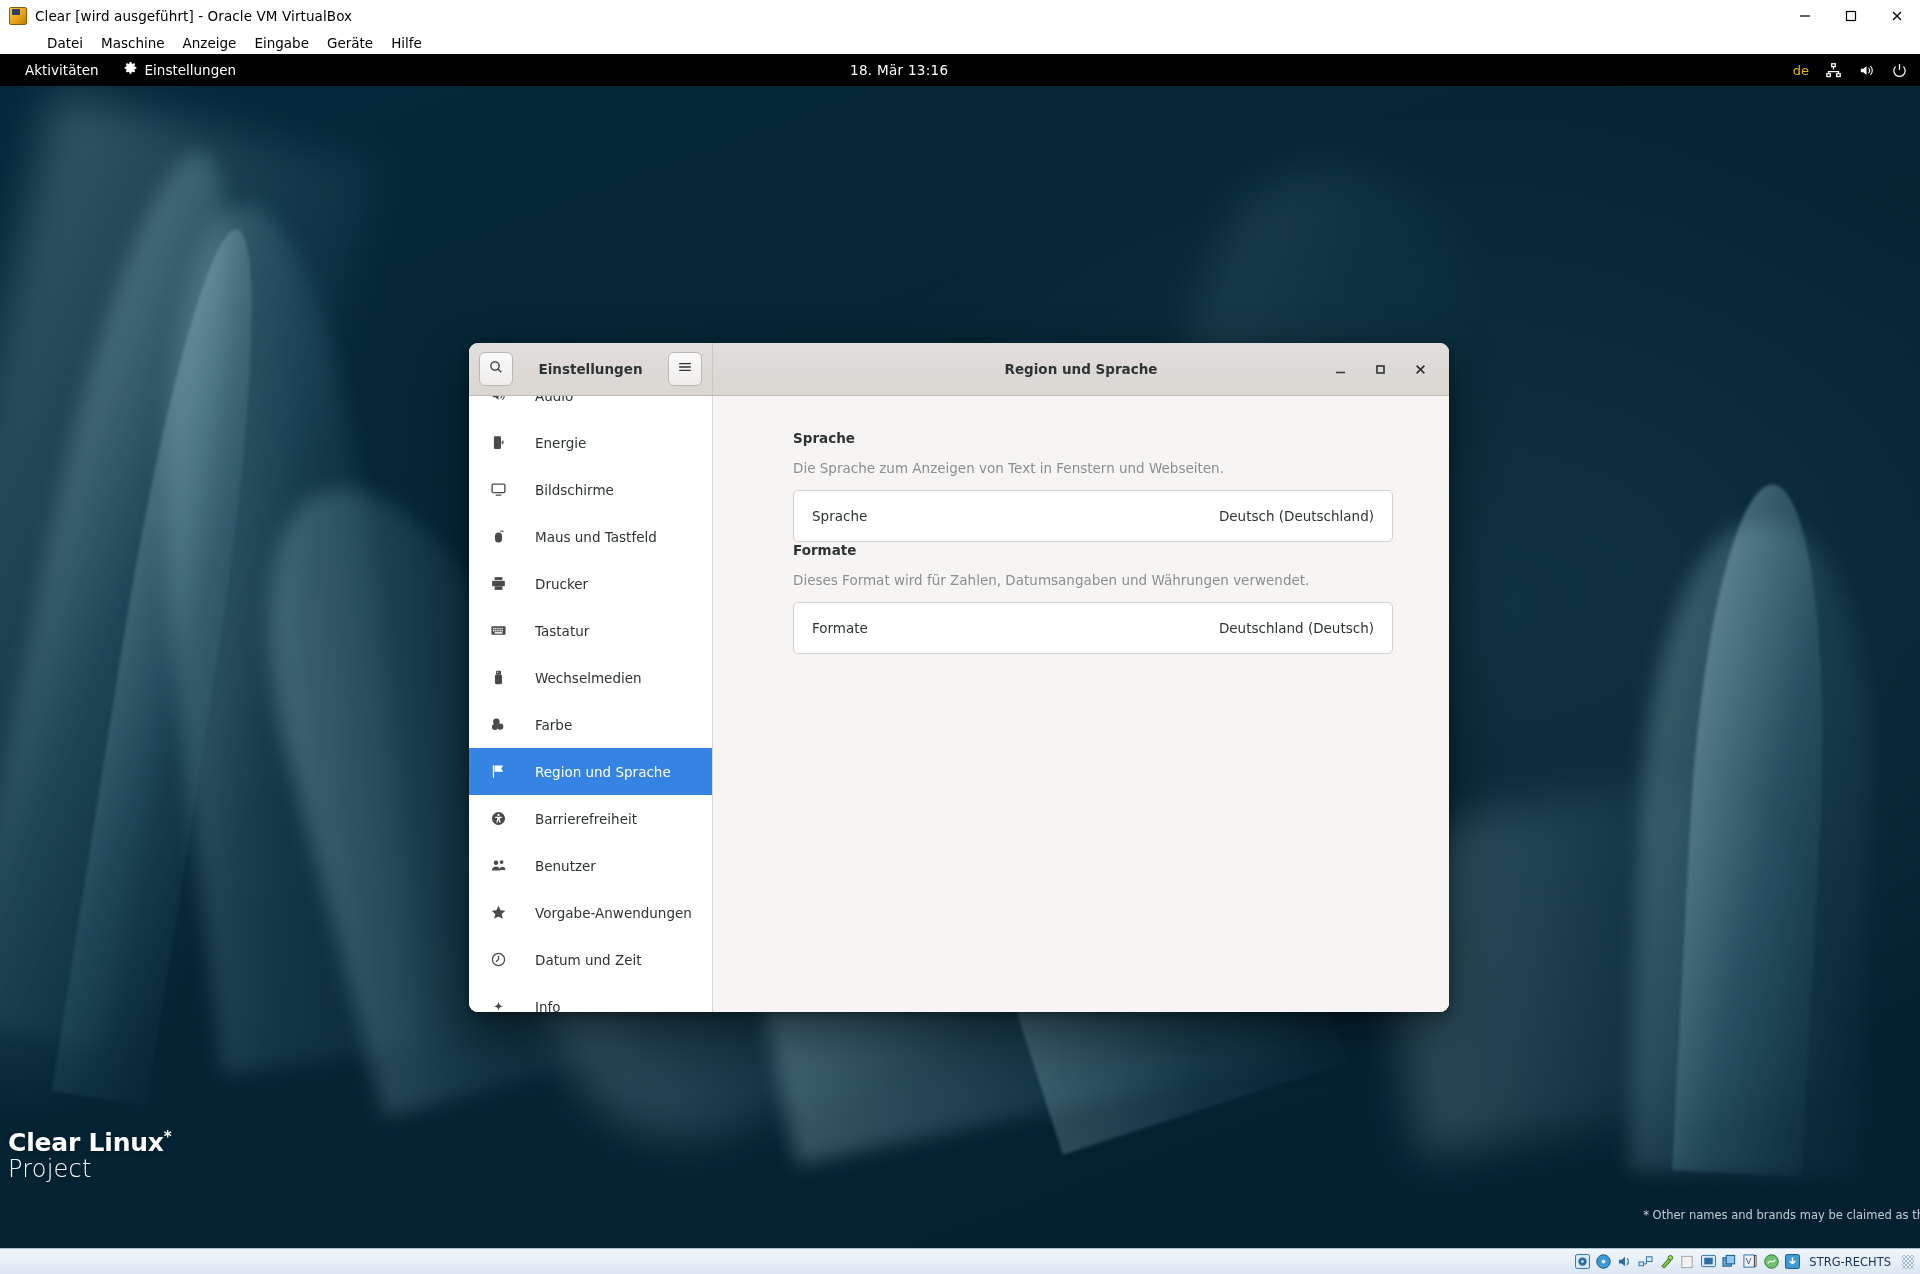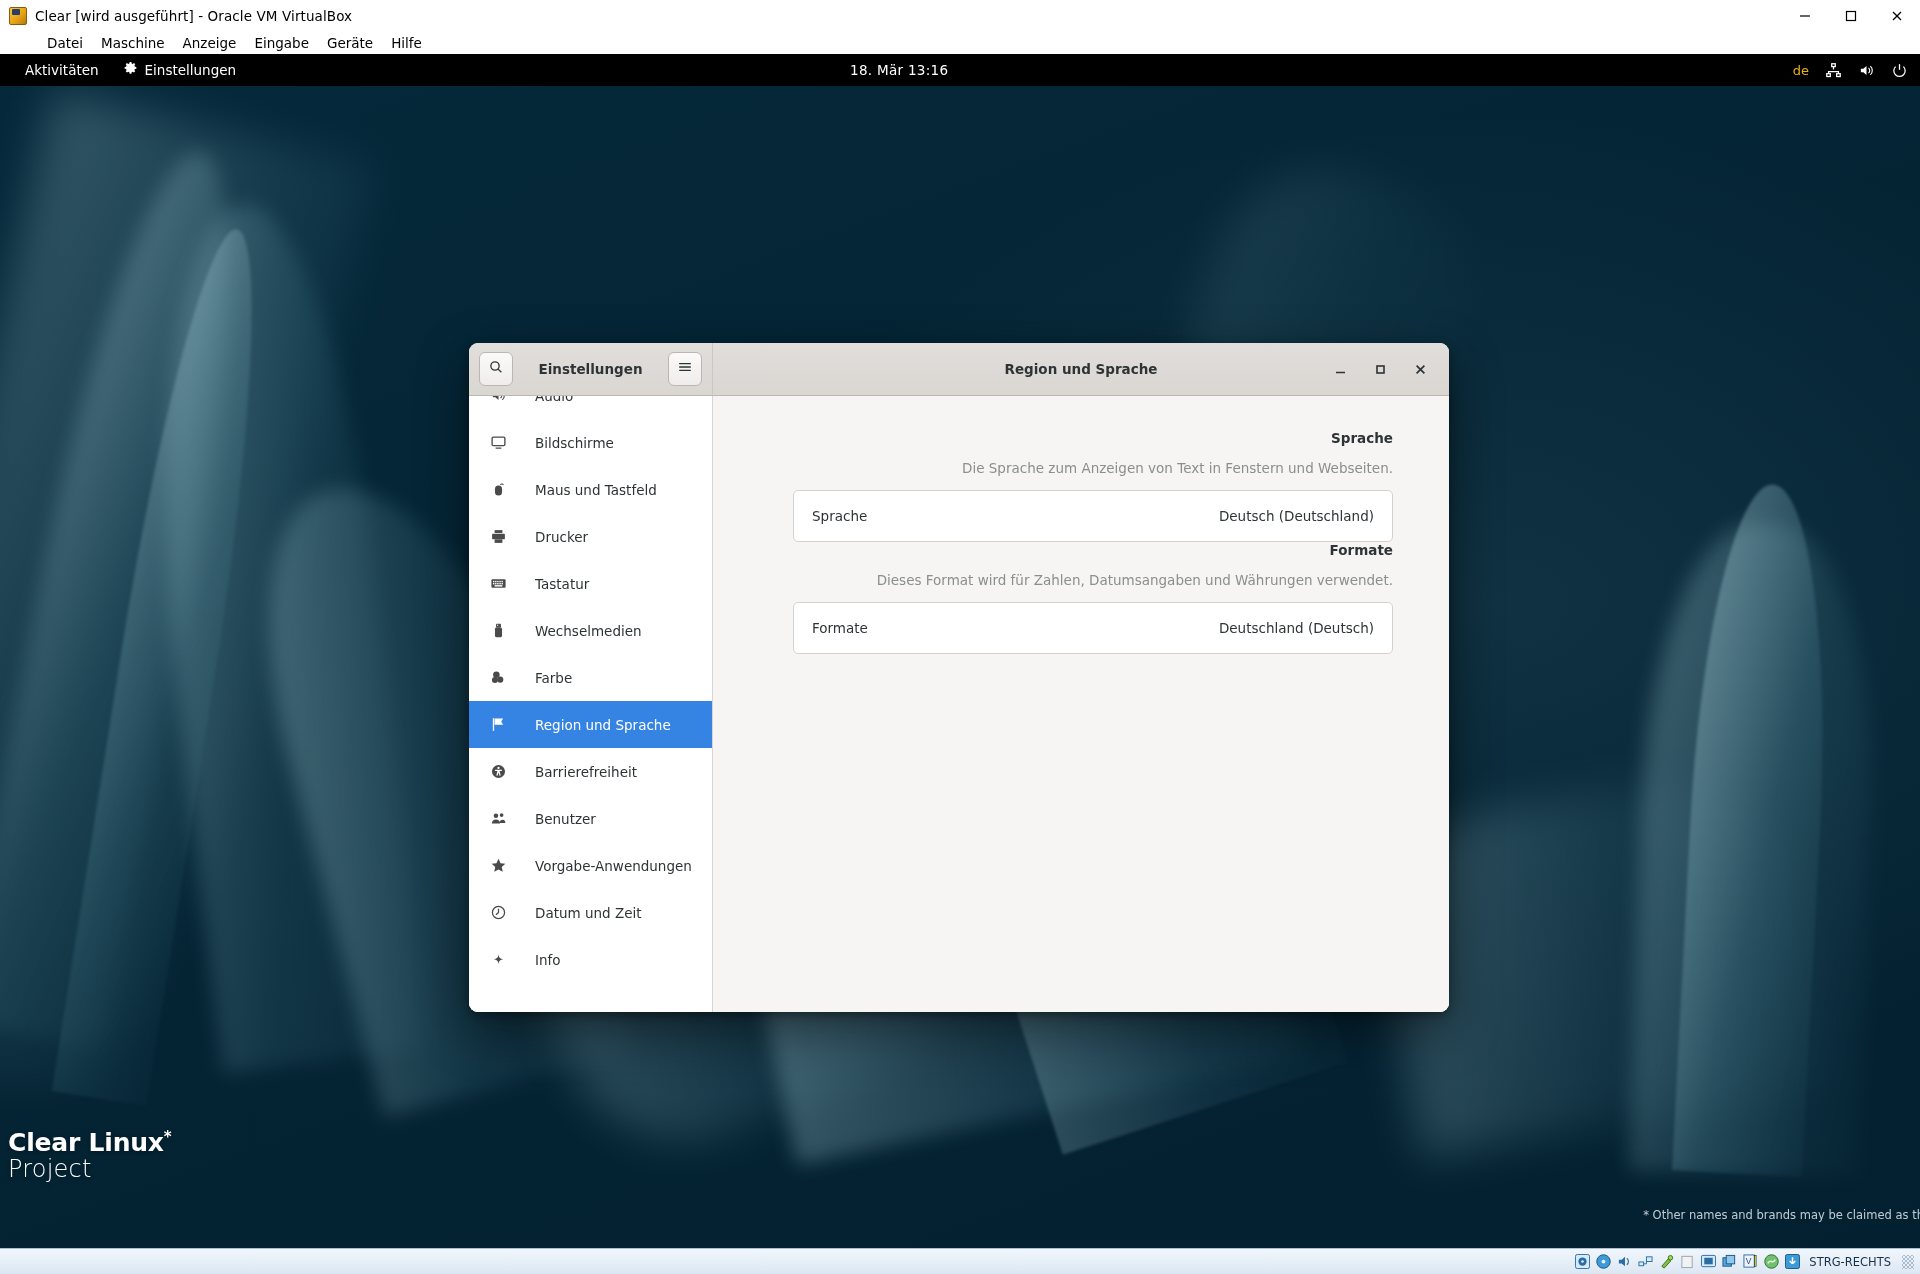--- a/index.html
+++ b/index.html
@@ -212,21 +212,20 @@
   .side-item .si-icon svg { display: block; }
   .side-item.selected {
     background: #3584e4; color: #ffffff;
   }
   .side-item.selected .si-icon { color: #ffffff; }
 
   #content-pane {
     flex: 1; background: #f6f5f4;
     padding: 34px 0 0 0;
     overflow: hidden;
-    text-align: right;
   }
   .section { width: 600px; margin-left: 80px; }
   .section + .section { }
   .section-title {
     font-size: 13.5px; font-weight: bold; color: #2e3436;
     margin-bottom: 14px;
   }
   .section-desc {
     font-size: 13.5px; color: #8b8e8f; margin-bottom: 14px;
   }
@@ -423,20 +422,29 @@
               <span class="si-icon">
                 <svg width="17" height="17" viewBox="0 0 24 24" fill="currentColor">
                   <path d="M4 9.5v5h3.5l4.5 4v-13l-4.5 4H4z"></path>
                   <path d="M14.8 8.2a5 5 0 010 7.6" stroke="currentColor" stroke-width="1.6" fill="none"></path>
                   <path d="M17.4 5.8a8.3 8.3 0 010 12.4" stroke="currentColor" stroke-width="1.6" fill="none"></path>
                 </svg>
               </span>
               <span>Audio</span>
             </div>
 
+            <div class="side-item">
+              <span class="si-icon">
+                <svg width="17" height="17" viewBox="0 0 24 24" fill="currentColor">
+                  <path d="M7 3h7a1.5 1.5 0 011.5 1.5v15A1.5 1.5 0 0114 21H7a1.5 1.5 0 01-1.5-1.5v-15A1.5 1.5 0 017 3z"></path>
+                  <path d="M17.5 9.5h2.2l-1.6 2.4h2.1l-3.2 4 .9-2.8h-2z"></path>
+                </svg>
+              </span>
+              <span>Energie</span>
+            </div>
 
             <div class="side-item">
               <span class="si-icon">
                 <svg width="17" height="17" viewBox="0 0 24 24" fill="none" stroke="currentColor" stroke-width="1.9">
                   <rect x="3" y="4.5" width="18" height="12" rx="1.6"></rect>
                     <line x1="8" y1="20" x2="16" y2="20"></line>
                 </svg>
               </span>
               <span>Bildschirme</span>
             </div>

